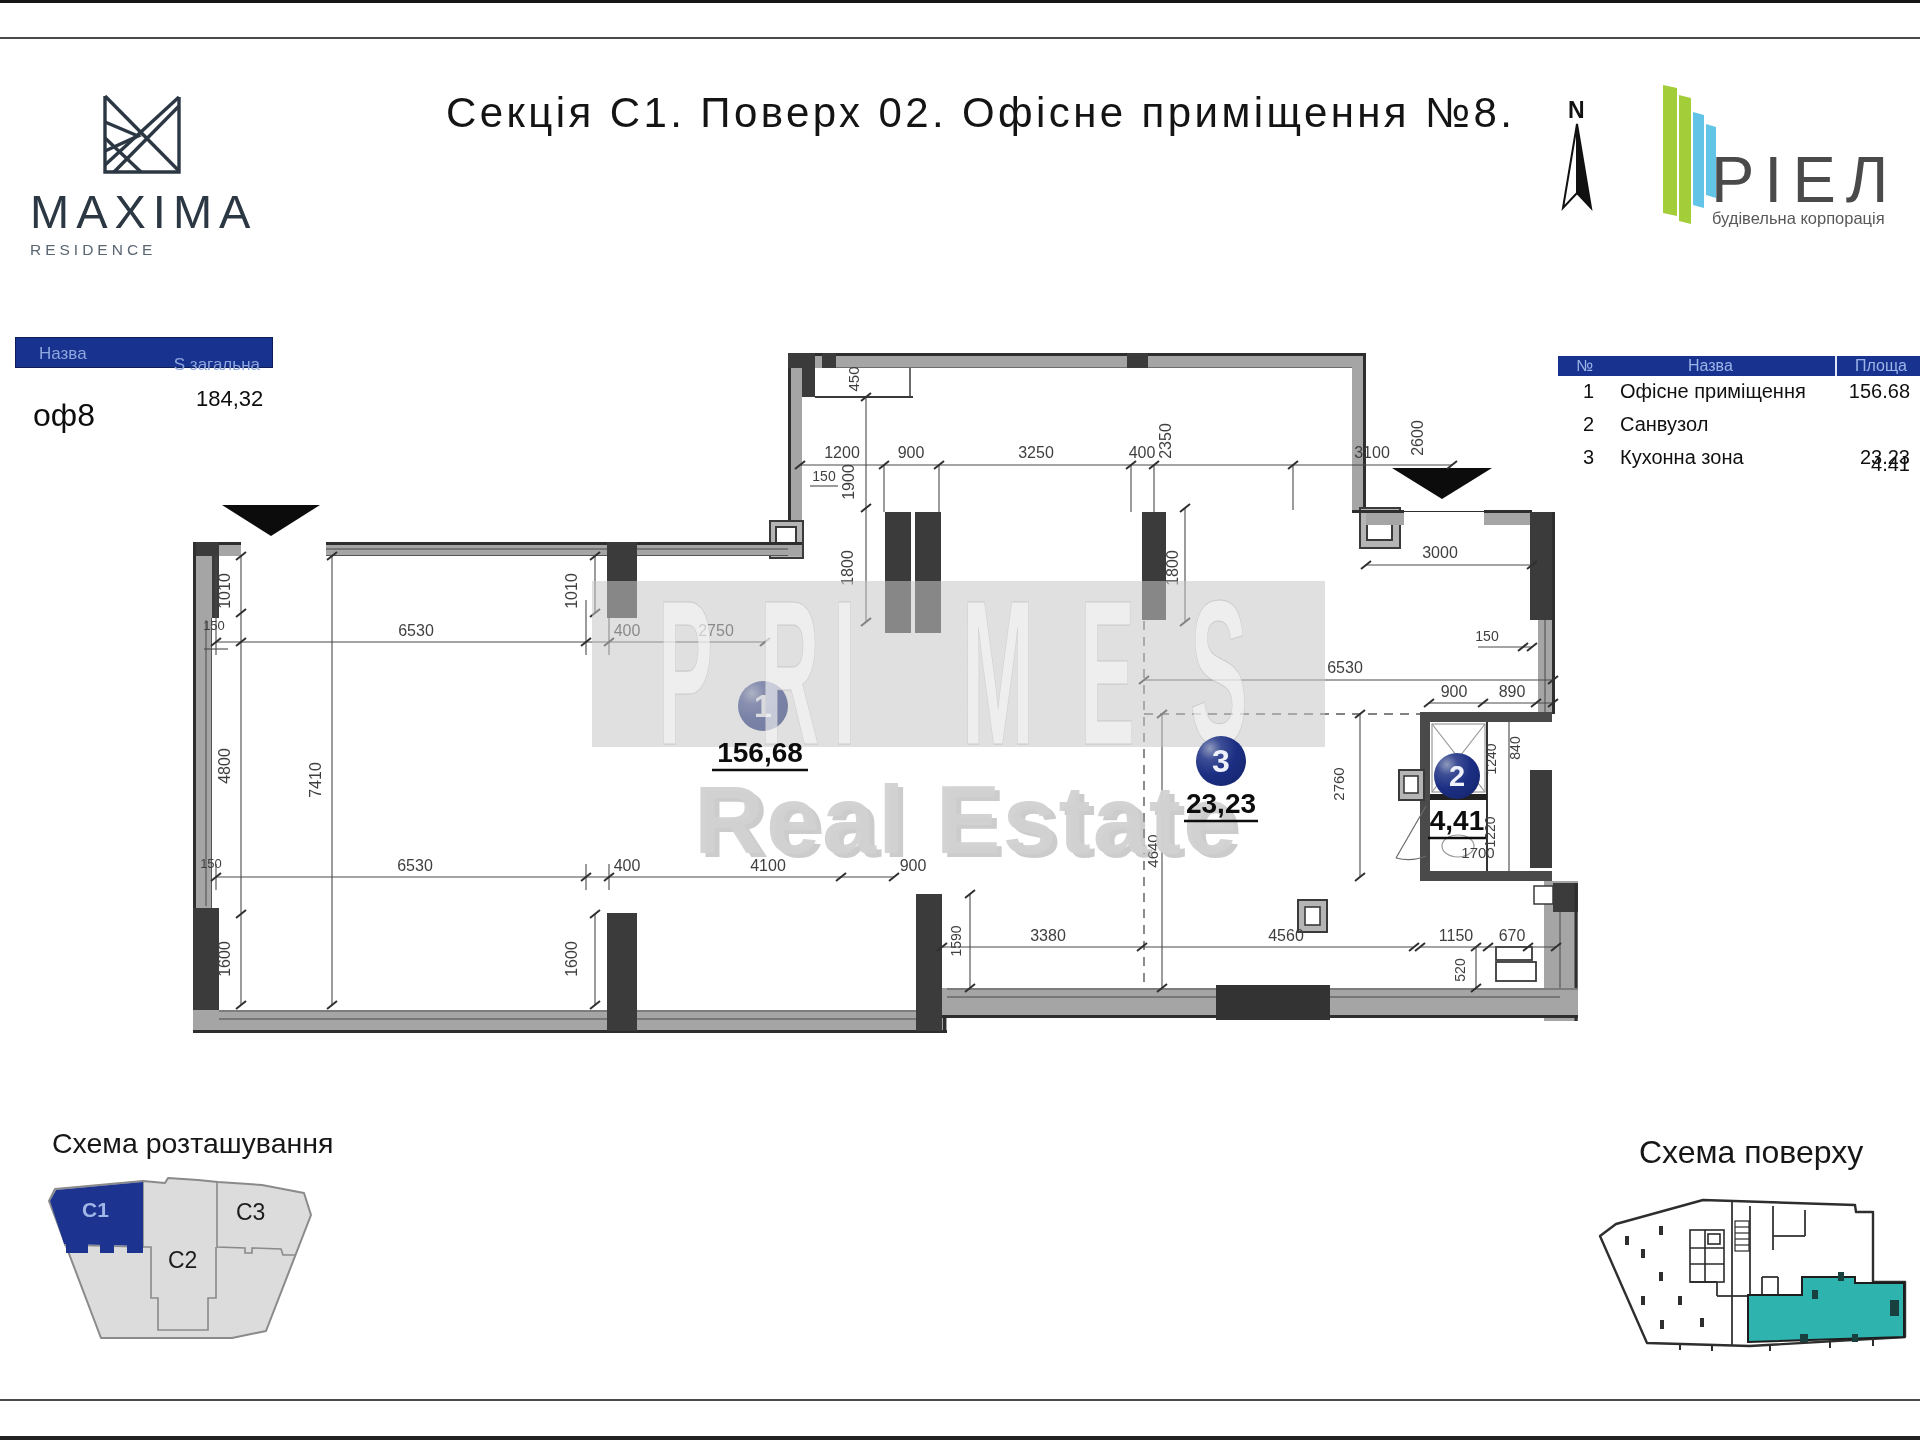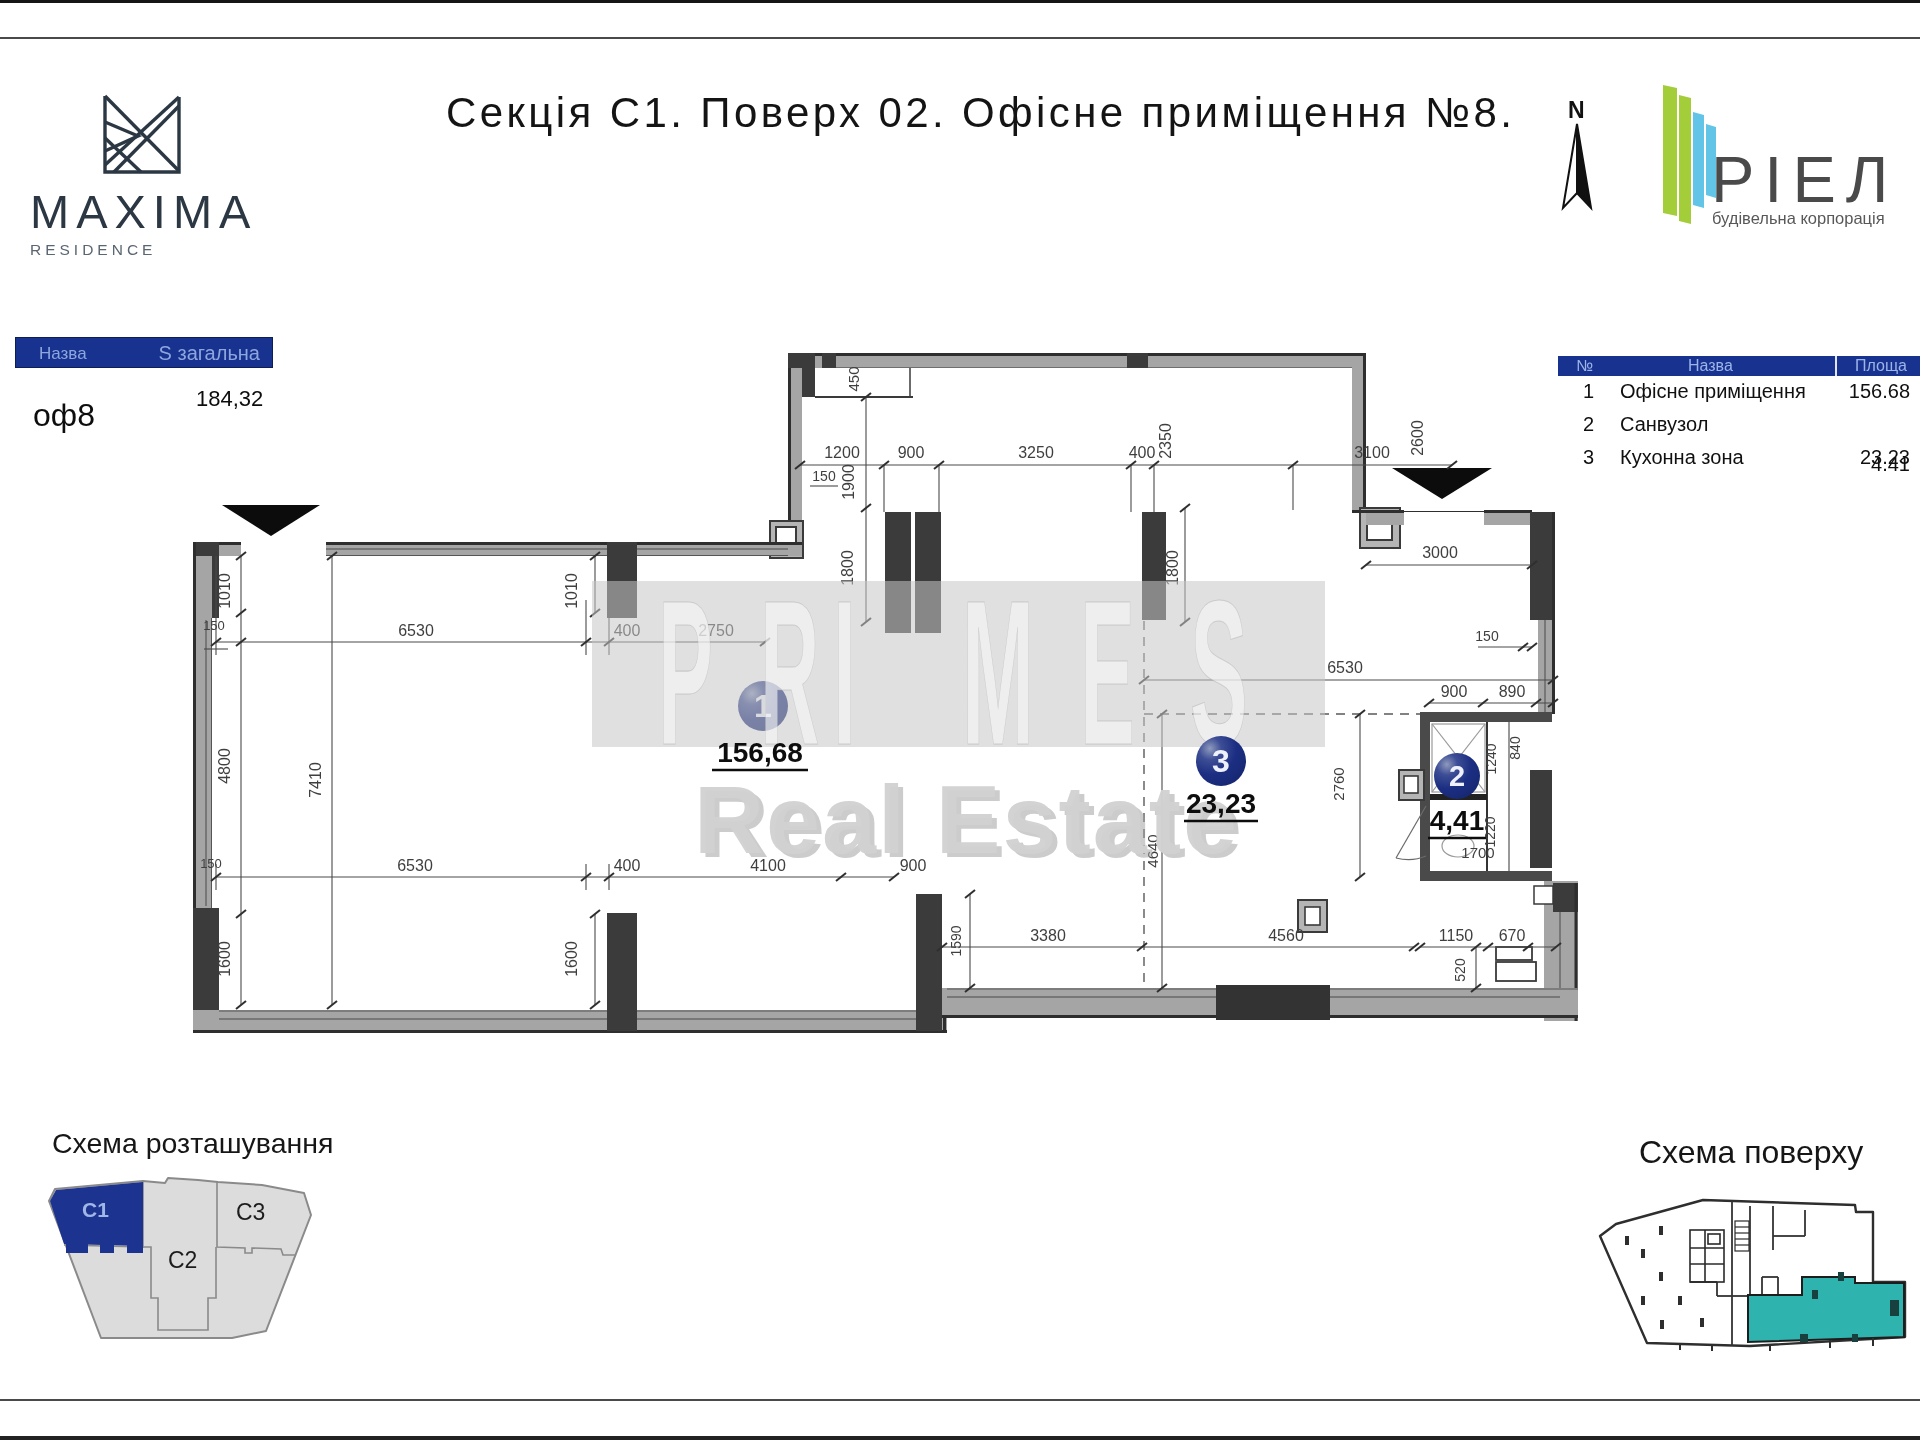--- a/index.html
+++ b/index.html
@@ -45,21 +45,21 @@
   <polygon points="8,7 22,10 22,138 8,135" fill="#a3cd39"></polygon>
   <polygon points="24,17 36,20 36,146 24,143" fill="#a3cd39"></polygon>
   <polygon points="38,34 49,37 49,130 38,127" fill="#62c5e8"></polygon>
   <polygon points="51,46 61,49 61,120 51,117" fill="#62c5e8"></polygon>
   <text x="56" y="124" font-size="65" letter-spacing="10" fill="#4a4a4a">РІЕЛ</text>
   <text x="57" y="146" font-size="16.5" fill="#585858">будівельна корпорація</text>
 </svg>
 
 <div class="abs" style="left:15px;top:337px;width:258px;height:31px;background:#17328f;border:1px solid #0e1e55;box-sizing:border-box;">
   <span style="position:absolute;left:23px;top:6px;font-size:17px;color:#8ea6dd;">Назва</span>
-  <span style="position:absolute;right:12px;top:4px;font-size:20px;color:#8ea6dd;">S загальна</span>
+  <span style="position:absolute;right:12px;top:17px;font-size:17px;color:#8ea6dd;">S загальна</span>
 </div>
 
 <div class="abs" style="left:33px;top:377px;font-size:32px;color:#0d0d0d;margin-top:20px;">оф8</div>
 <div class="abs" style="left:196px;top:386px;font-size:22px;color:#0d0d0d;">184,32</div>
 
 <div class="abs" style="left:1558px;top:356px;width:362px;height:20px;background:#17328f;">
   <span style="position:absolute;left:18px;top:1px;font-size:16px;color:#9db4e8;">№</span>
   <span style="position:absolute;left:130px;top:1px;font-size:16px;color:#9db4e8;">Назва</span>
   <span style="position:absolute;left:297px;top:1px;font-size:16px;color:#9db4e8;">Площа</span>
   <span style="position:absolute;left:277px;top:0;width:2px;height:20px;background:#dfe6f5;"></span>

